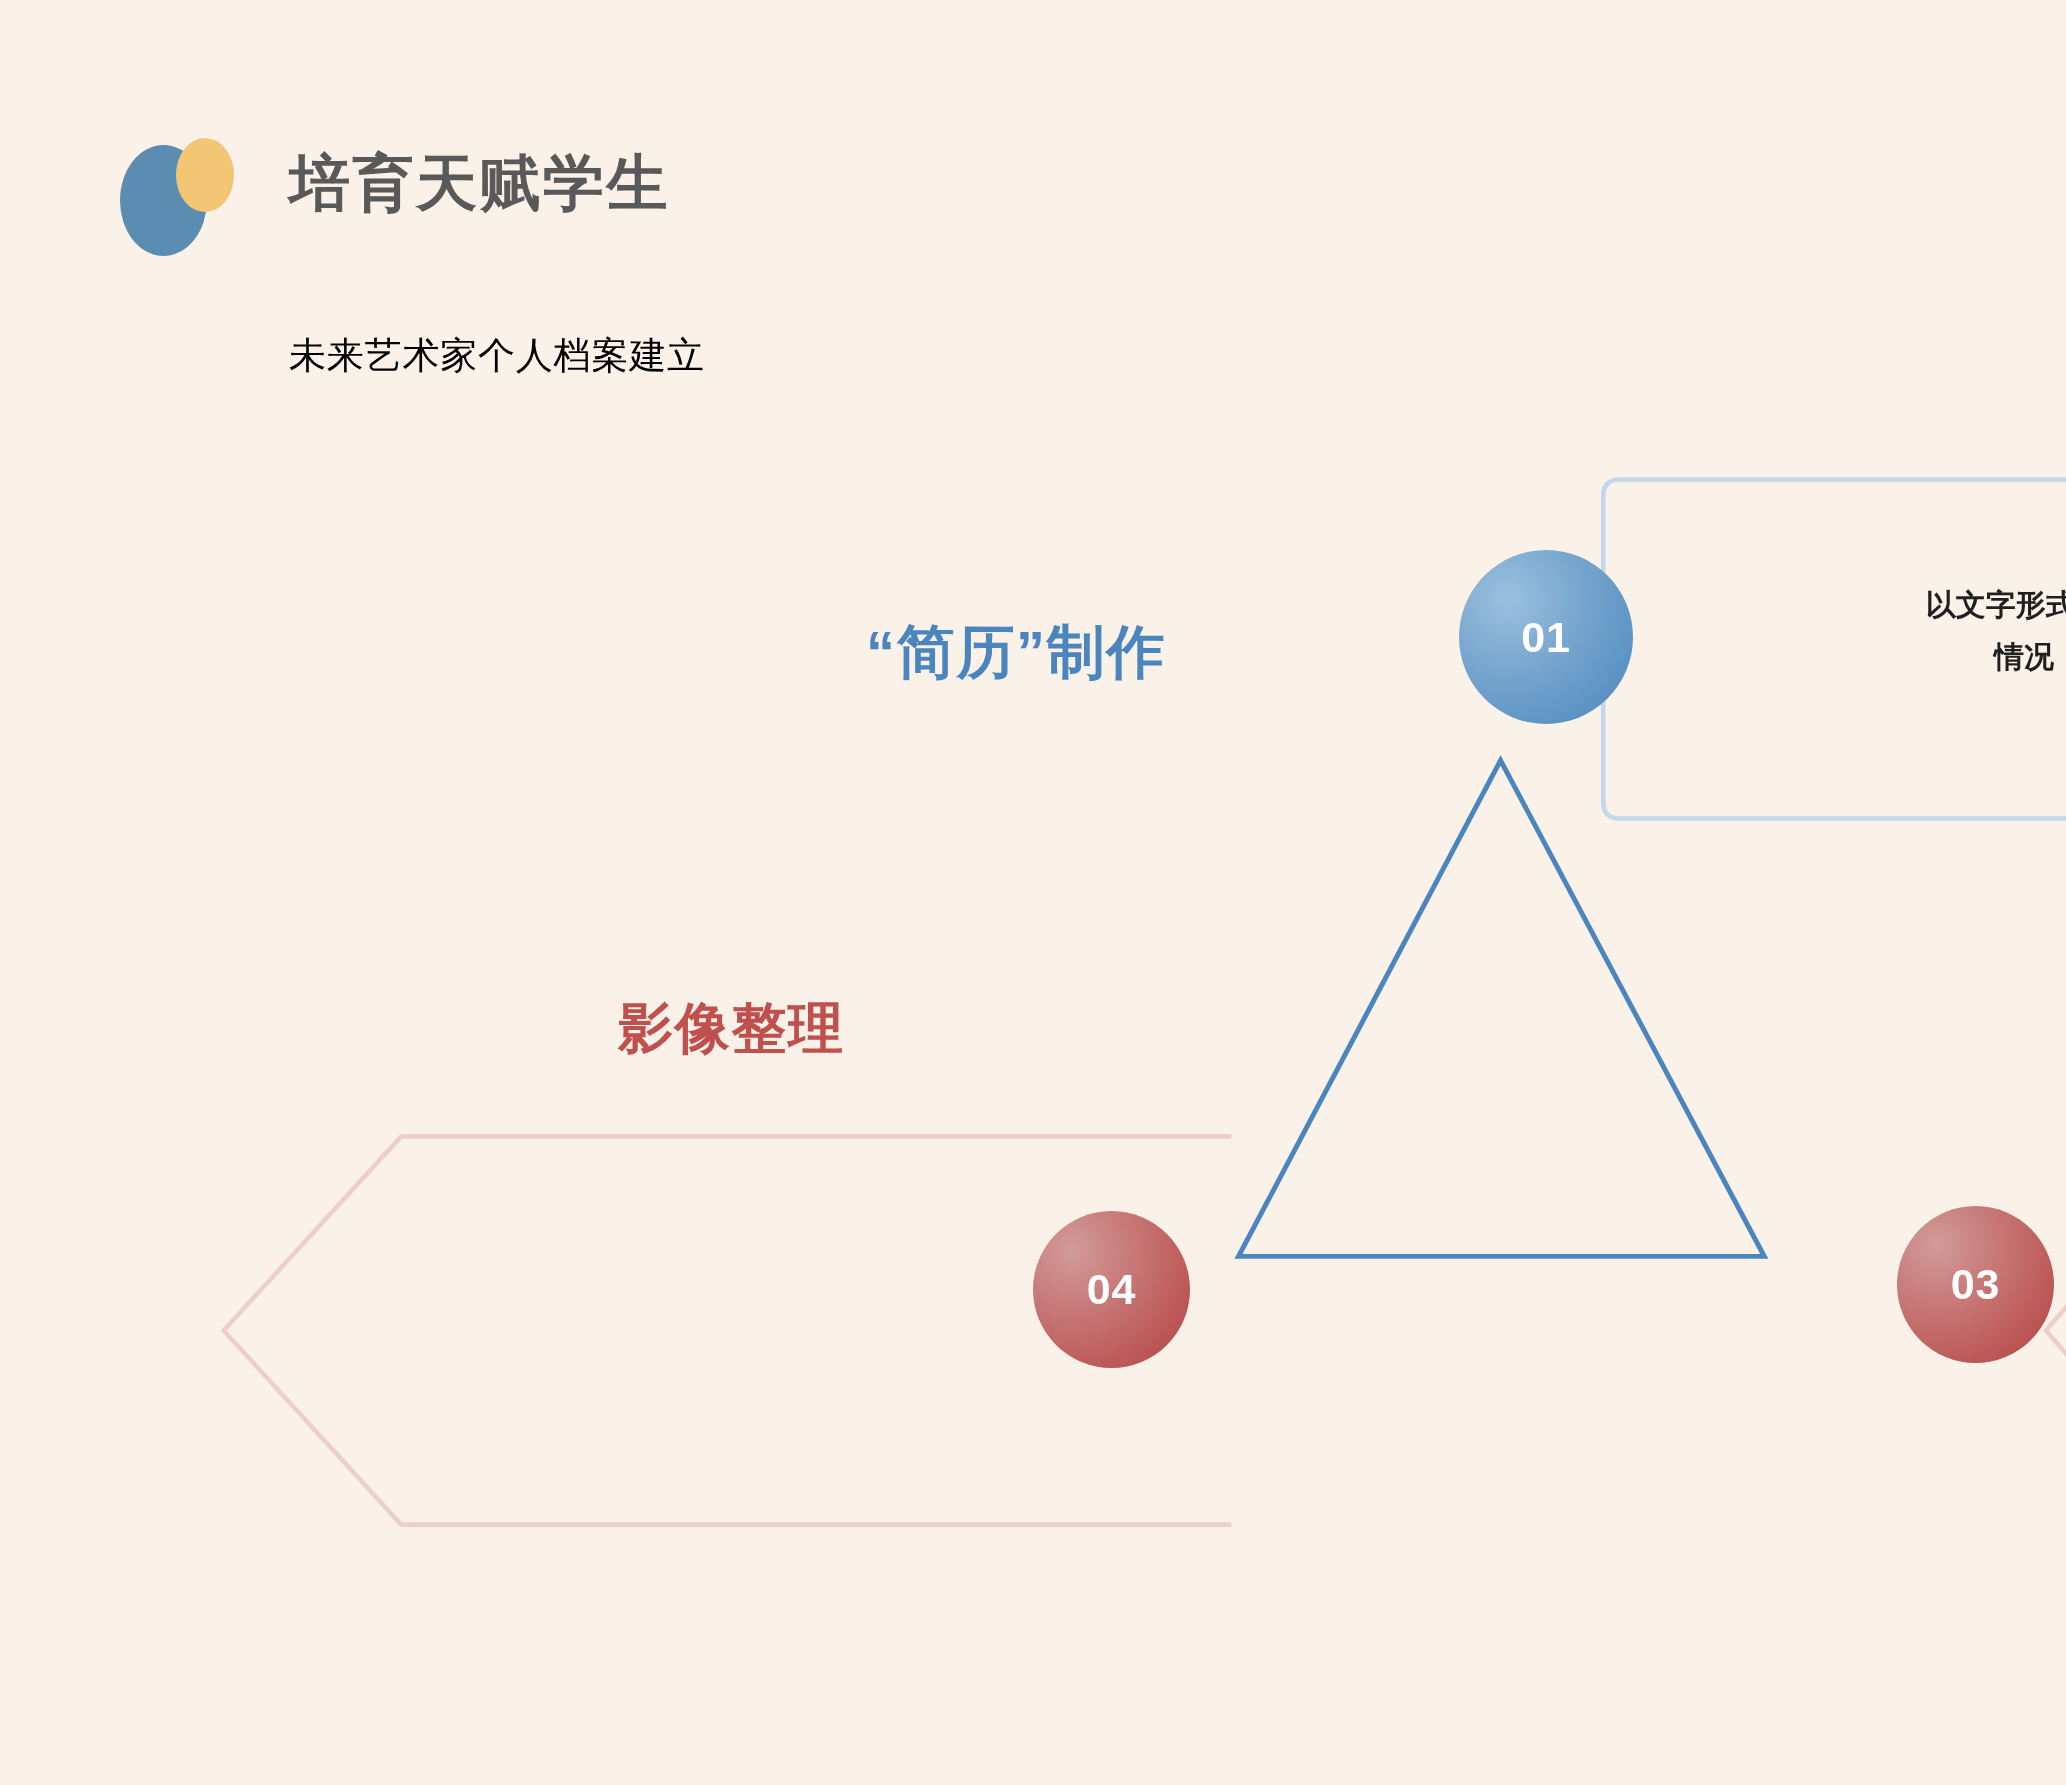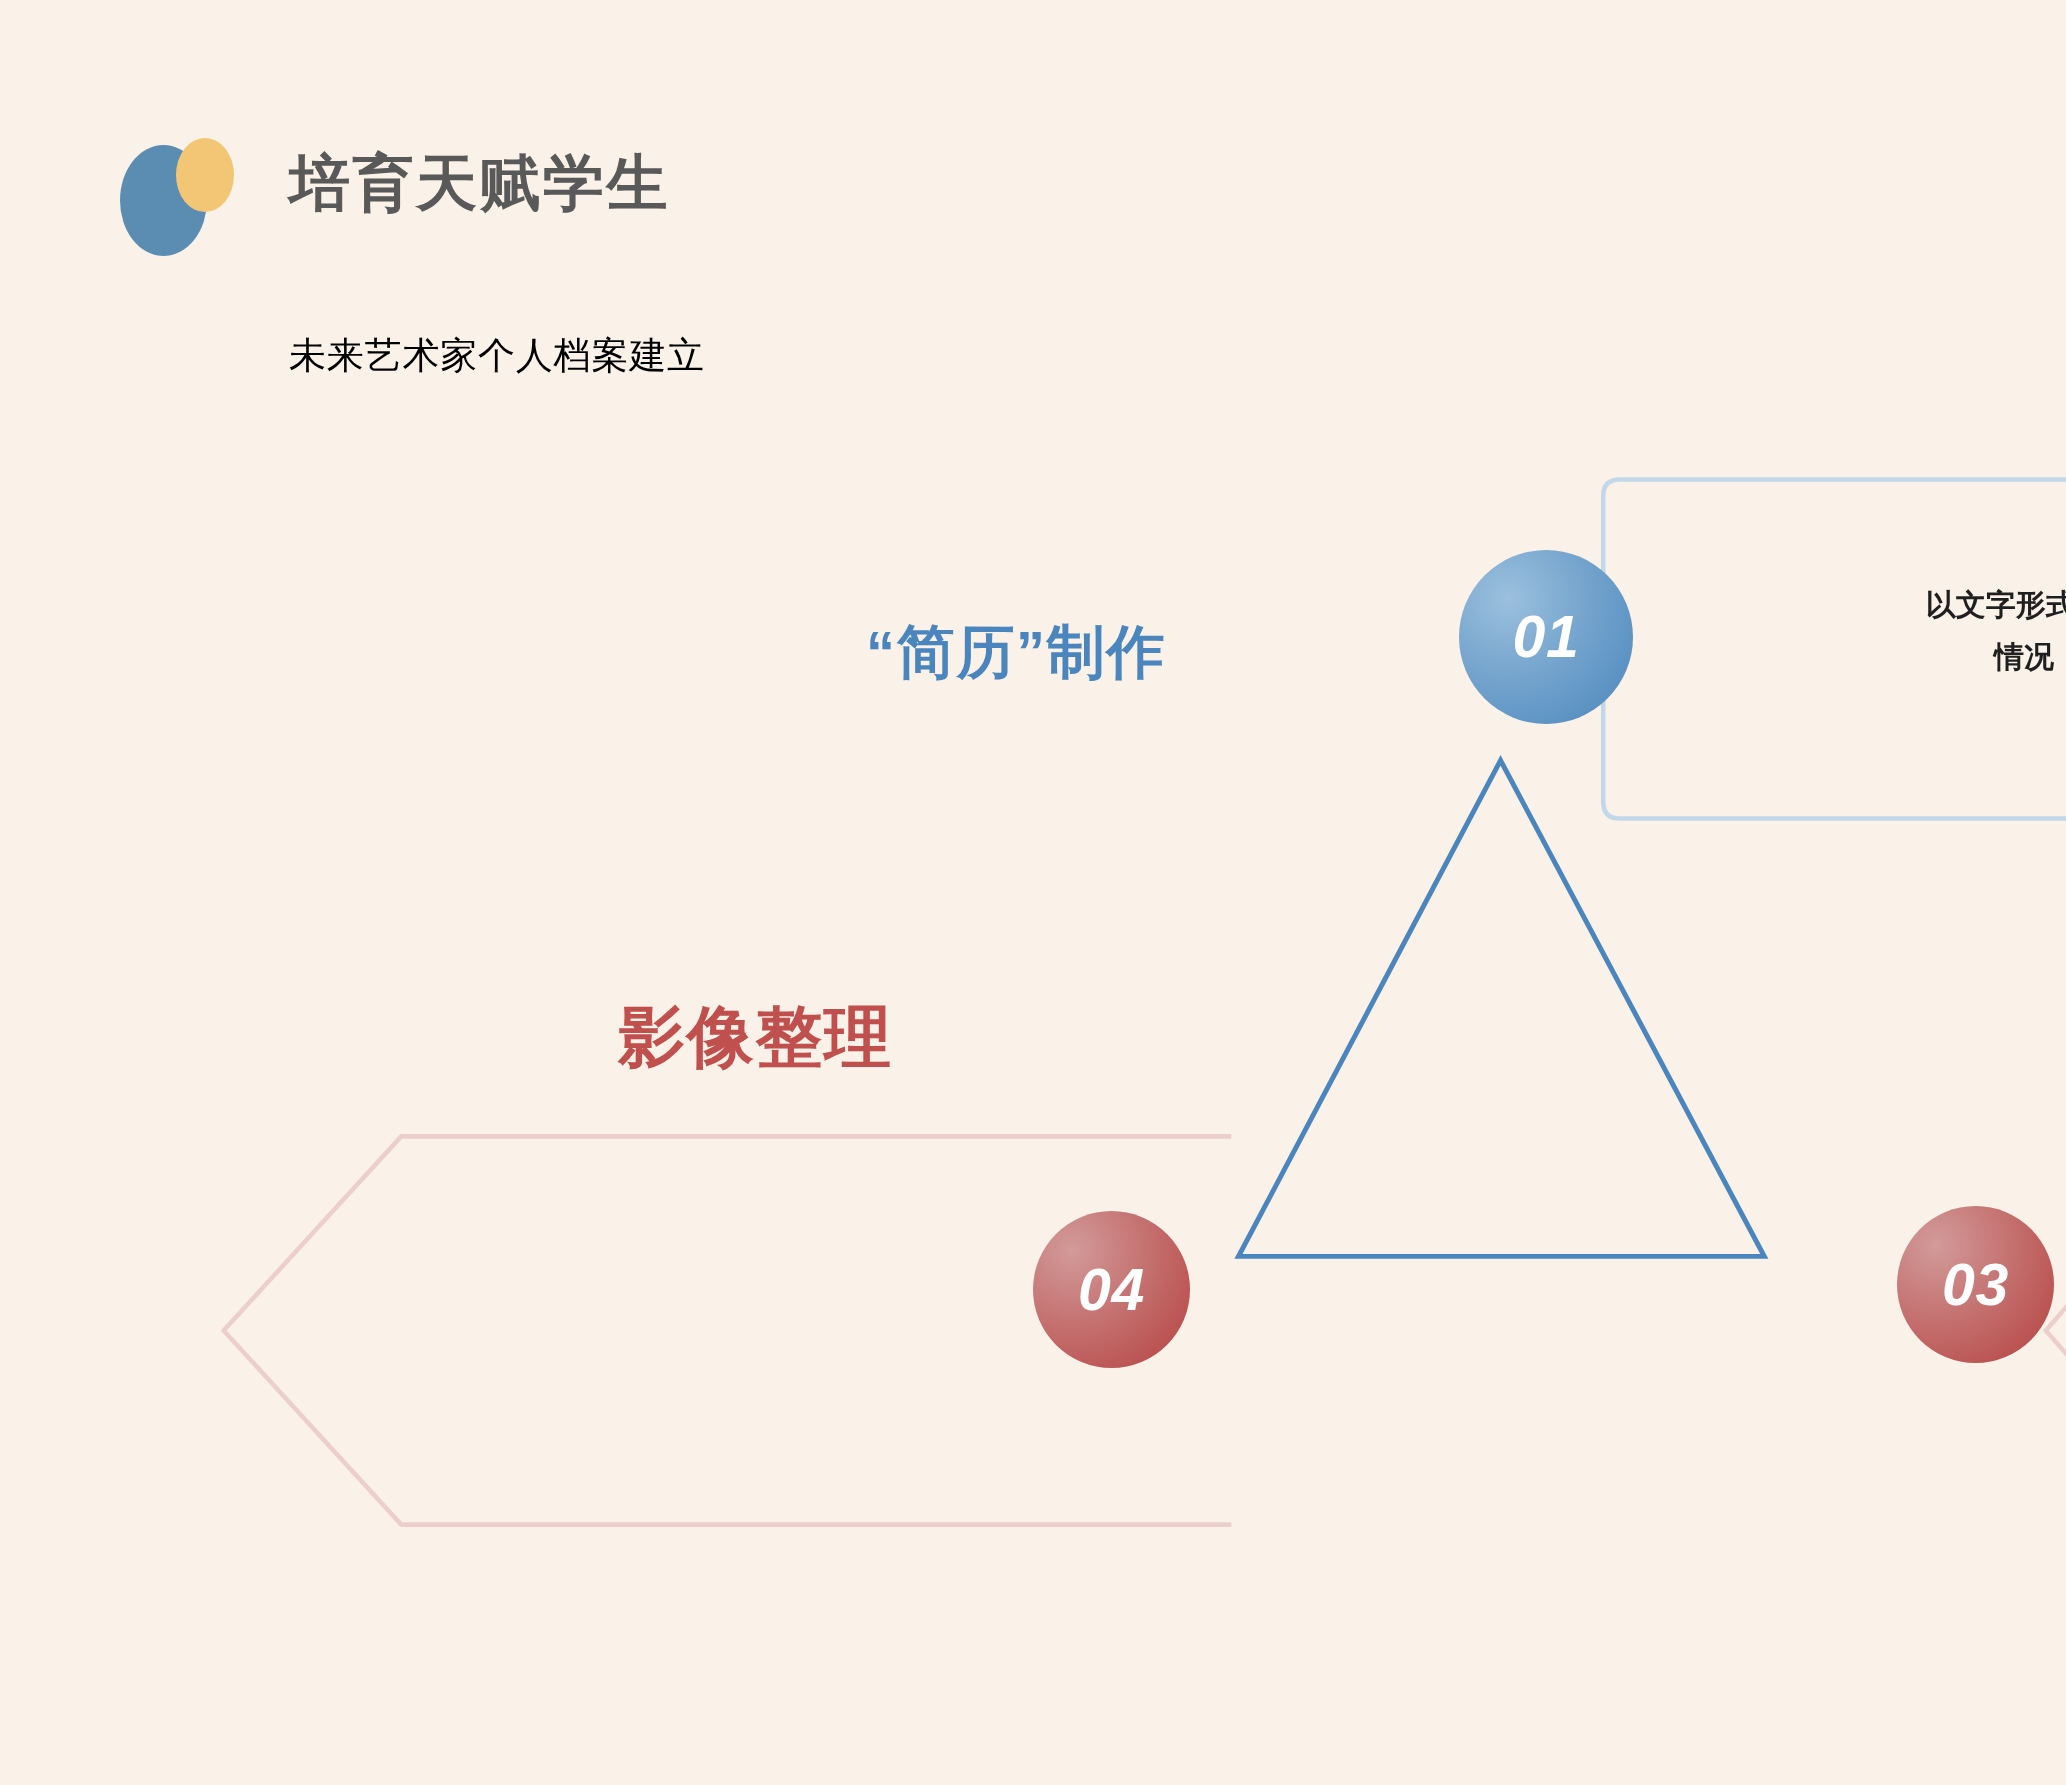--- a/index.html
+++ b/index.html
@@ -81,23 +81,22 @@
 
   
   .num-circle {
     position: absolute;
     border-radius: 50%;
     display: flex;
     align-items: center;
     justify-content: center;
     color: #ffffff;
     font-weight: 700;
-    font-size: 59px;
+    font-size: 43px;
     letter-spacing: 0.8px;
-    font-style: italic;
   }
   #circle-01 {
     left: 1459px; top: 550px; width: 174px; height: 174px;
     background: radial-gradient(circle at 28% 28%, #9cc0de 0%, #7aa8cf 38%, #4a86bd 100%);
   }
   #circle-02 {
     left: 1033px; top: 1211px; width: 157px; height: 157px;
     background: radial-gradient(circle at 25% 25%, #d29b99 0%, #c77a79 35%, #b5413f 100%);
   }
   #circle-03 {
@@ -112,21 +111,21 @@
     white-space: nowrap;
     letter-spacing: 1.7px;
   }
   #heading-01 {
     left: 866px; top: 614px;
     font-size: 58px;
     color: #4a86bd;
   }
   #heading-02 {
     left: 618px; top: 992px;
-    font-size: 67px;
+    font-size: 55px;
     color: #c0504d;
   }
 
   
   .step-body {
     position: absolute;
     font-weight: 700;
     color: #1f1f1f;
     font-size: 30px;
     line-height: 1.72;

